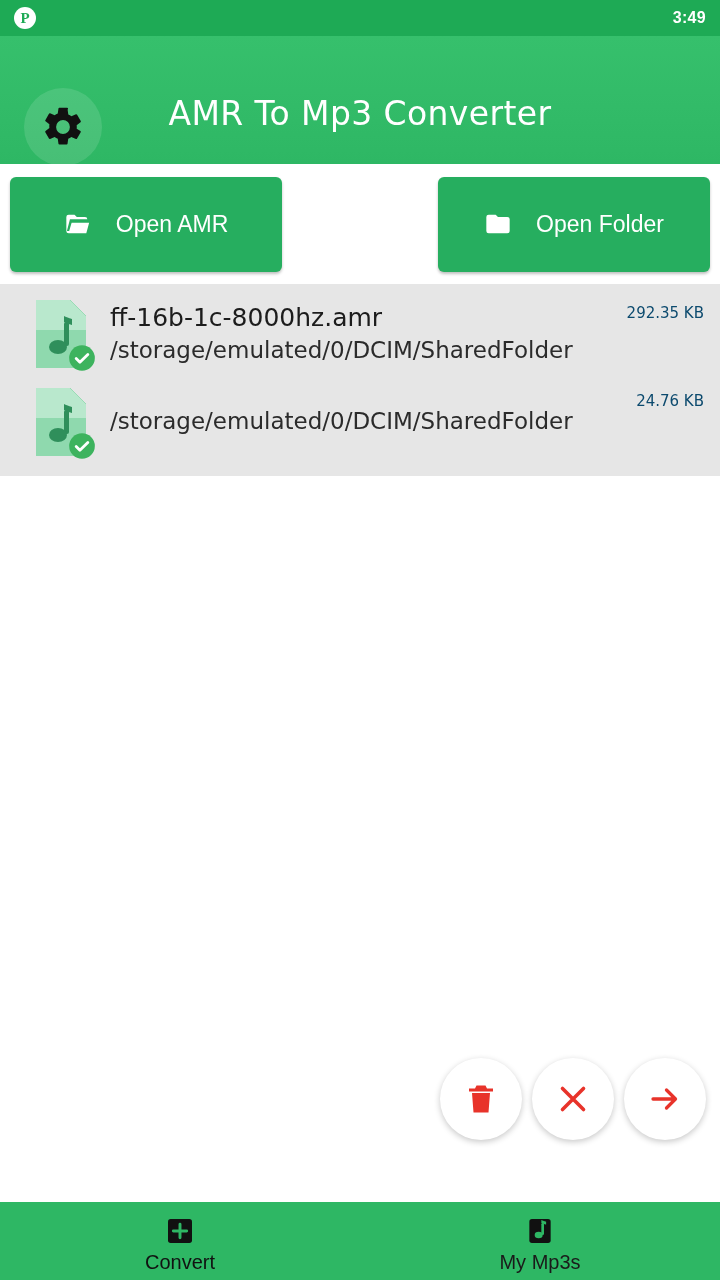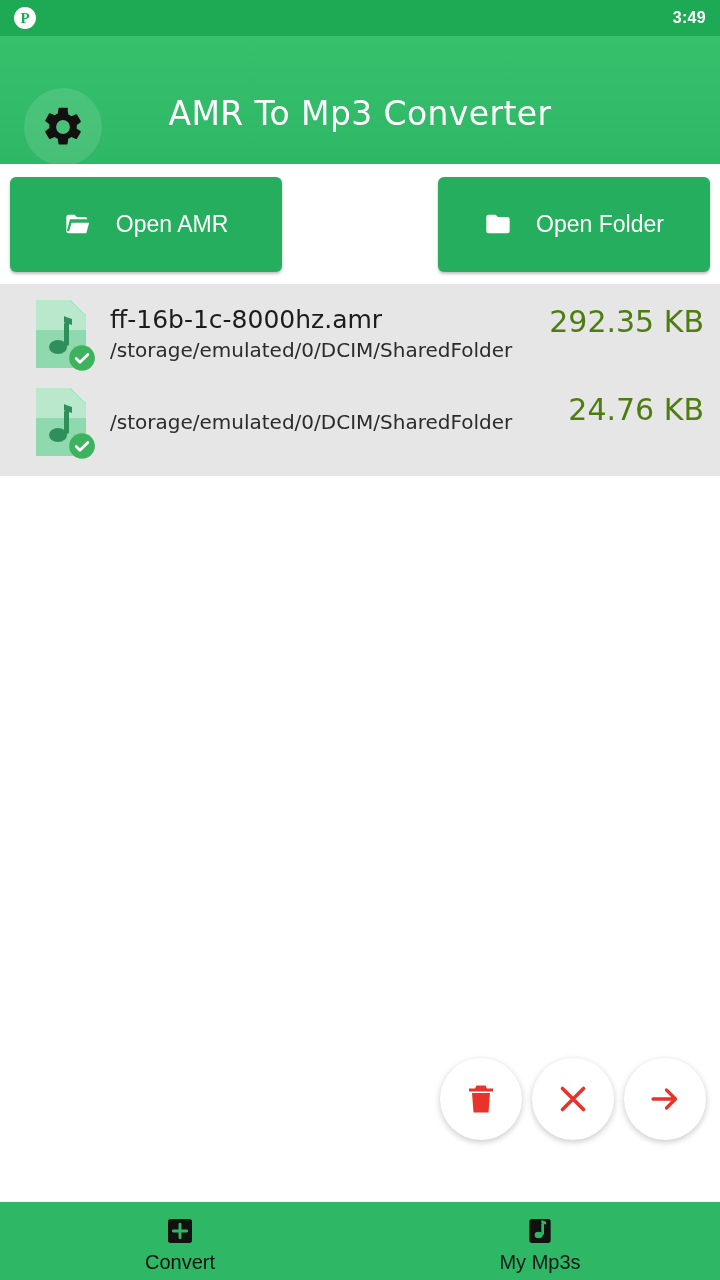--- a/index.html
+++ b/index.html
@@ -107,28 +107,28 @@
   }
   .file-icon svg { display:block; }
   .file-meta { flex:1; min-width:0; }
   .file-name {
     font-size:25px;
     color:#1c1c1c;
     line-height:1.3;
     font-family:"DejaVu Sans", sans-serif;
   }
   .file-path {
-    font-size:20px;
+    font-size:23px;
     color:#2b2b2b;
     line-height:1.35;
     font-family:"DejaVu Sans", sans-serif;
   }
   .file-size {
-    font-size:30px;
-    color:#4d7c0f;
+    font-size:15px;
+    color:#0c4a6e;
     flex:none;
     padding-left:10px;
     align-self:flex-start;
     margin-top:6px;
     font-family:"DejaVu Sans", sans-serif;
   }
 
   
   .fabs {
     position:absolute;

